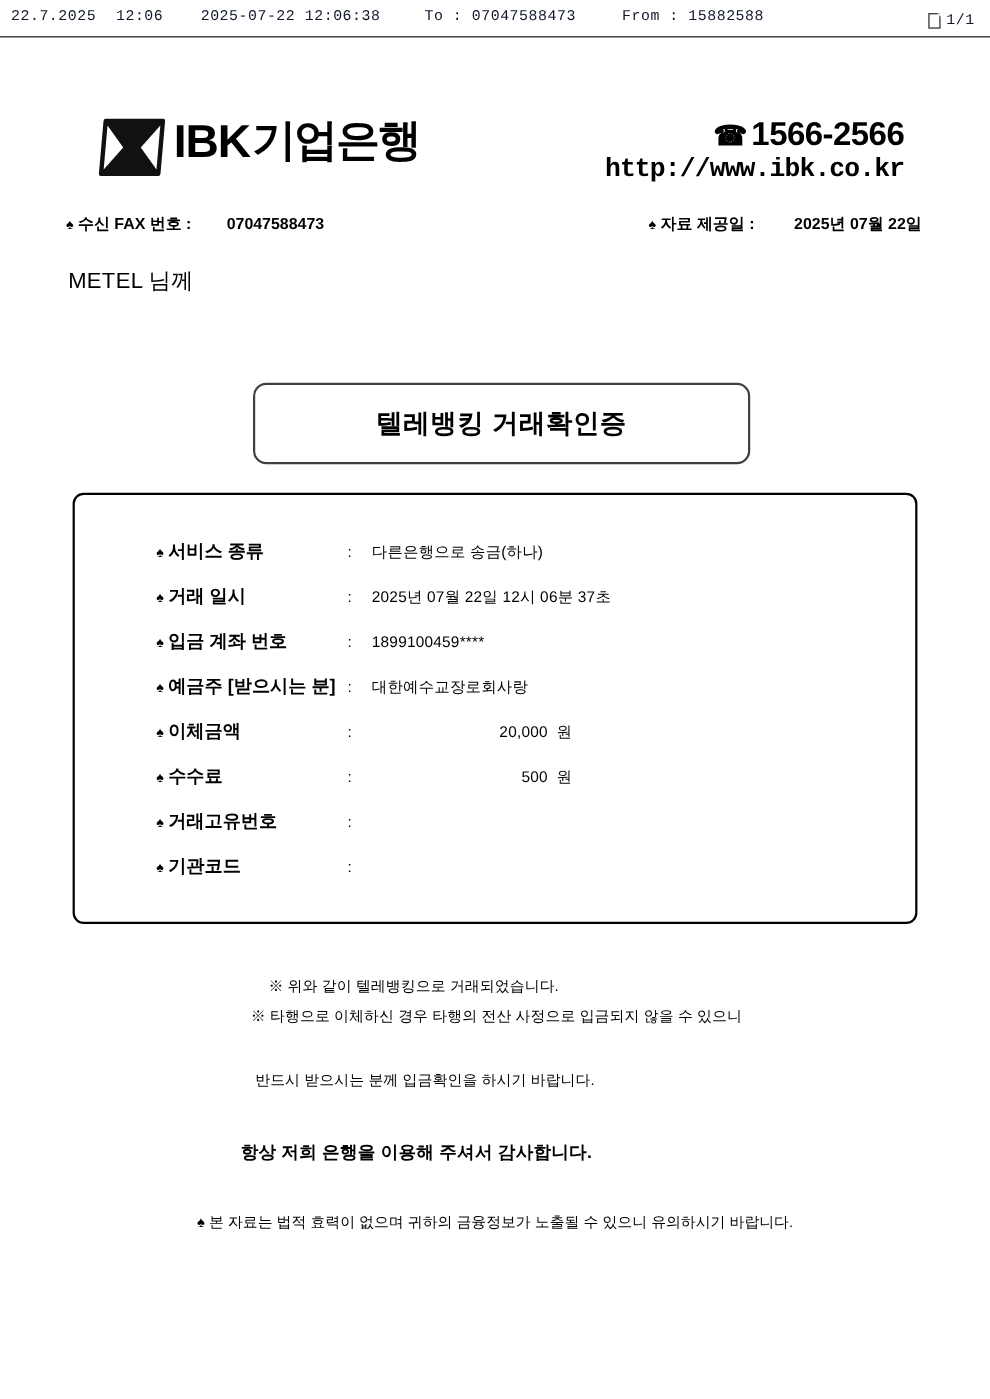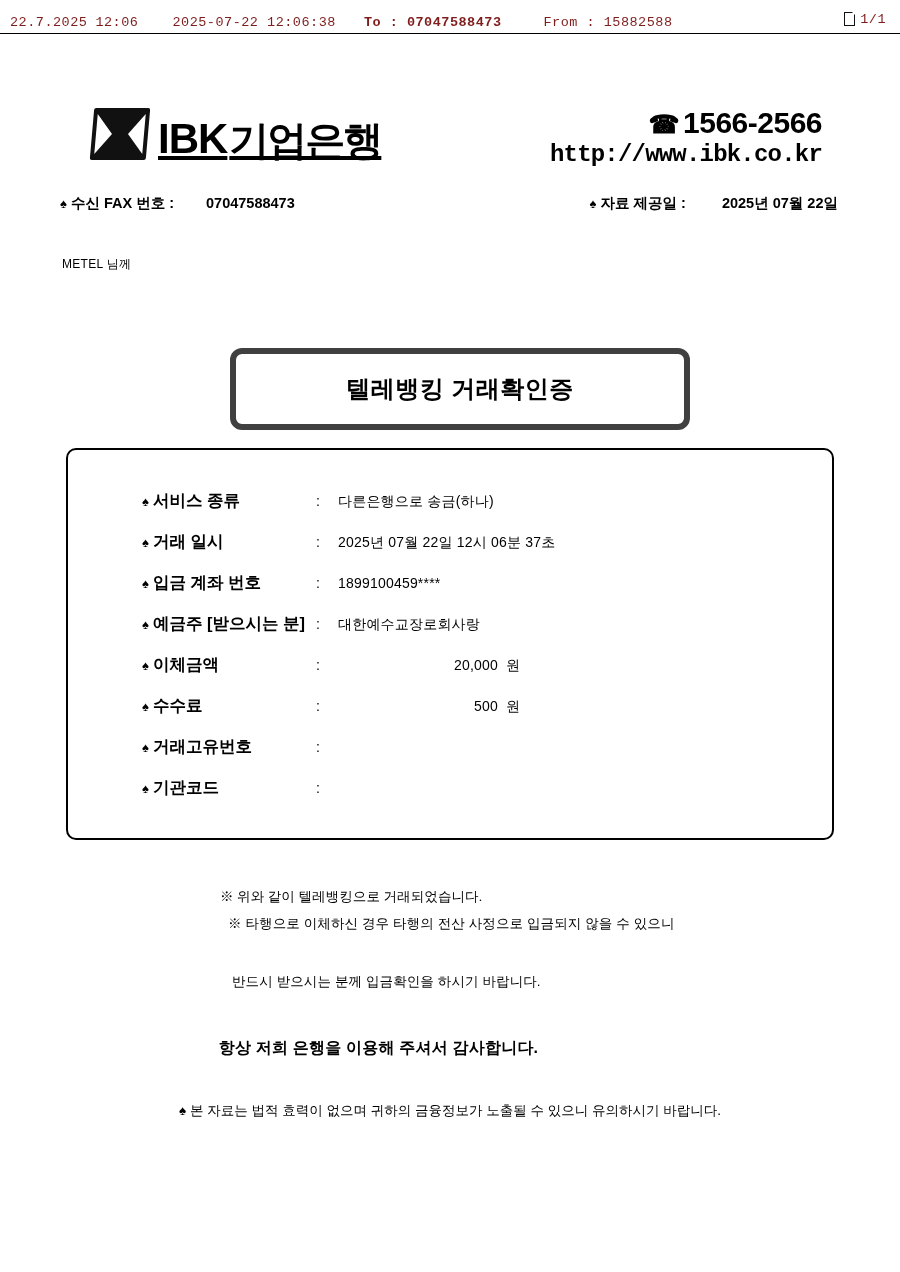--- a/index.html
+++ b/index.html
@@ -19,31 +19,31 @@
   
   .fax-header {
     position: absolute;
     top: 8px;
     left: 0;
     width: 900px;
     height: 22px;
     font-family: "Liberation Mono", monospace;
     font-size: 13.5px;
     letter-spacing: 0.5px;
-    color: #7f1d1d;
+    color: #0f172a;
     display: flex;
-    align-items: flex-end;
+    align-items: flex-start;
   }
   .fax-header .fh {
     white-space: pre;
   }
   .fax-date    { margin-left: 10px; }
-  .fax-time    { margin-left: 8px; }
+  .fax-time    { margin-left: 18px; }
   .fax-stamp   { margin-left: 34px; }
-  .fax-to      { margin-left: 28px; font-weight: bold; }
+  .fax-to      { margin-left: 40px; }
   .fax-from    { margin-left: 42px; }
   .fax-page    { position: absolute; right: 14px; top: 0; display: flex; align-items: center; height: 22px;}
   .page-icon {
     display: inline-block;
     width: 9px;
     height: 12px;
     border: 1.4px solid #111;
     border-top-right-radius: 0;
     margin-right: 5px;
     position: relative;
@@ -63,22 +63,21 @@
     height: 1px;
     background: #000;
   }
 
   
   .logo-wrap {
     position: absolute;
     top: 108px;
     left: 92px;
     display: flex;
-    align-items: flex-end;
-    text-decoration: underline;
+    align-items: flex-start;
   }
   .logo-mark {
     width: 56px;
     height: 52px;
     background: #111;
     position: relative;
     transform: skewX(-5deg);
     border-radius: 2px;
     margin-right: 10px;
     overflow: hidden;
@@ -153,34 +152,34 @@
     right: 62px;
     font-size: 14.5px;
     white-space: nowrap;
   }
   .meta-label { font-weight: bold; }
   .meta-value { font-weight: bold; margin-left: 32px; }
   .spade { font-size: 13px; margin-right: 4px; }
 
   .addressee {
     position: absolute;
-    top: 256px;
+    top: 242px;
     left: 62px;
-    font-size: 12px;
+    font-size: 20px;
     letter-spacing: 0.3px;
   }
 
   
   .title-box {
     position: absolute;
     top: 348px;
     left: 230px;
     width: 448px;
     height: 70px;
-    border: 6px solid #404040;
+    border: 2px solid #404040;
     border-radius: 12px;
     display: flex;
     align-items: center;
     justify-content: center;
     font-size: 24px;
     font-weight: bold;
     letter-spacing: 0.5px;
   }
 
   
@@ -230,21 +229,21 @@
   }
   .amount-unit { margin-left: 8px; }
 
   
   .note {
     position: absolute;
     font-size: 13.5px;
     letter-spacing: 0.1px;
     white-space: nowrap;
   }
-  .note1 { top: 888px; left: 220px; font-family: Liberation Serif, serif; }
+  .note1 { top: 888px; left: 244px; }
   .note2 { top: 915px; left: 228px; }
   .note3 { top: 973px; left: 232px; }
   .thanks {
     position: absolute;
     top: 1038px;
     left: 0;
     width: 757px;
     text-align: center;
     font-size: 16px;
     font-weight: bold;

